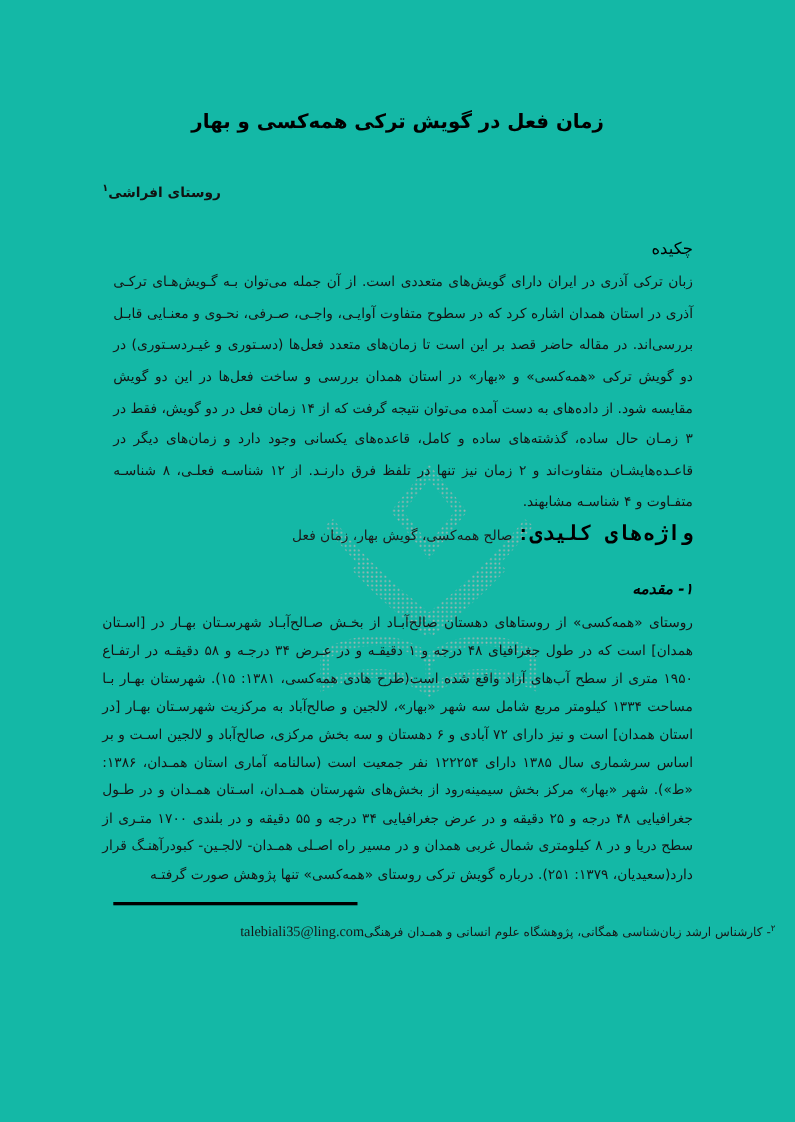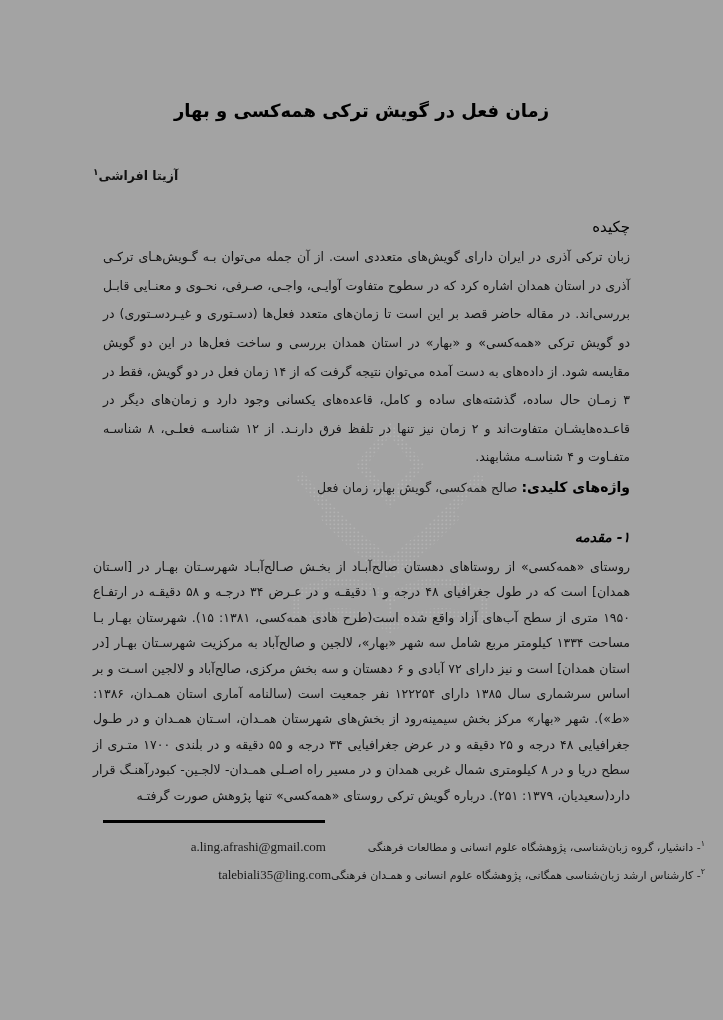--- a/index.html
+++ b/index.html
@@ -1,19 +1,19 @@
 <!DOCTYPE html>
 <html lang="fa"><head>
 <meta charset="utf-8">
 <style>
   html,body { margin:0; padding:0; background:#ffffff; }
   .page {
     position:relative;
     width:723px; height:1020px;
-    background:#a3a3a3;
+    background:#14b8a6;
     direction:rtl;
     font-family:"DejaVu Sans", sans-serif;
     color:#1b1b1b;
     overflow:hidden;
   }
   .content { position:relative; padding:98px 93px 0 93px; z-index:2; }
 
   .title {
     margin:0; color:#000;
     font-size:18px; font-weight:bold;
@@ -29,21 +29,21 @@
   .abstract-heading {
     margin:27px 0 0 0; font-size:15px; font-weight:normal; color:#000;
   }
   .body-text {
     font-size:12.5px; color:#141414;
     text-align:justify;
   }
   .abstract-text { margin:7px 0 0 10px; line-height:28.6px; }
 
   .keywords { margin:1px 0 0 0; font-size:12.5px; line-height:29px; }
-  .keywords .kw-label { font-size:14px; font-weight:bold; color:#000; }
+  .keywords .kw-label { font-size:19px; font-weight:bold; color:#000;font-family:Liberation Mono, monospace; }
 
   .section-heading {
     margin:27px 0 0 0; font-size:14px; font-weight:bold; color:#000;font-style:italic;
   }
   .intro-text { margin:9px 0 0 0; line-height:25.4px; }
 
   .footer { position:absolute; top:820px; right:0; left:0; z-index:2; }
   .footnote-sep {
     width:222px; height:0;
     border-top:3px solid #000;
@@ -93,36 +93,35 @@
       <path d="M14 172 L14 200 C50 182 86 188 109 206 C132 188 168 182 204 200 L204 172" stroke-width="8"></path>
       <path d="M109 176 L109 206" stroke-width="6"></path>
     </g>
   </svg>
 
   <div class="content">
 
     <h1 class="title">زمان فعل در گویش ترکی همه‌کسی و بهار</h1>
 
     <div class="authors">
-      <div class="author"><span>آزیتا افراشی</span><sup>۱</sup></div>
+      <div class="author"><span>روستای افراشی</span><sup>۱</sup></div>
     </div>
 
     <h2 class="abstract-heading">چکیده</h2>
 
     <p class="body-text abstract-text">زبان ترکی آذری در ایران دارای گویش‌های متعددی است. از آن جمله می‌توان بـه گـویش‌هـای ترکـی آذری در استان همدان اشاره کرد که در سطوح متفاوت آوایـی، واجـی، صـرفی، نحـوی و معنـایی قابـل بررسی‌اند. در مقاله حاضر قصد بر این است تا زمان‌های متعدد فعل‌ها (دسـتوری و غیـردسـتوری) در دو گویش ترکی «همه‌کسی» و «بهار» در استان همدان بررسی و ساخت فعل‌ها در این دو گویش مقایسه شود. از داده‌های به دست آمده می‌توان نتیجه گرفت که از ۱۴ زمان فعل در دو گویش، فقط در ۳ زمـان حال ساده، گذشته‌های ساده و کامل، قاعده‌های یکسانی وجود دارد و زمان‌های دیگر در قاعـده‌هایشـان متفاوت‌اند و ۲ زمان نیز تنها در تلفظ فرق دارنـد. از ۱۲ شناسـه فعلـی، ۸ شناسـه متفـاوت و ۴ شناسـه مشابهند.</p>
 
     <p class="keywords"><span class="kw-label">واژه‌های کلیدی:</span> <span>صالح همه‌کسی، گویش بهار، زمان فعل</span></p>
 
     <h2 class="section-heading">۱- مقدمه</h2>
 
     <p class="body-text intro-text">روستای «همه‌کسی» از روستاهای دهستان صالح‌آبـاد از بخـش صـالح‌آبـاد شهرسـتان بهـار در [اسـتان همدان] است که در طول جغرافیای ۴۸ درجه و ۱ دقیقـه و در عـرض ۳۴ درجـه و ۵۸ دقیقـه در ارتفـاع ۱۹۵۰ متری از سطح آب‌های آزاد واقع شده است(طرح هادی همه‌کسی، ۱۳۸۱: ۱۵). شهرستان بهـار بـا مساحت ۱۳۳۴ کیلومتر مربع شامل سه شهر «بهار»، لالجین و صالح‌آباد به مرکزیت شهرسـتان بهـار [در استان همدان] است و نیز دارای ۷۲ آبادی و ۶ دهستان و سه بخش مرکزی، صالح‌آباد و لالجین اسـت و بر اساس سرشماری سال ۱۳۸۵ دارای ۱۲۲۲۵۴ نفر جمعیت است (سالنامه آماری استان همـدان، ۱۳۸۶: «ط»). شهر «بهار» مرکز بخش سیمینه‌رود از بخش‌های شهرستان همـدان، اسـتان همـدان و در طـول جغرافیایی ۴۸ درجه و ۲۵ دقیقه و در عرض جغرافیایی ۳۴ درجه و ۵۵ دقیقه و در بلندی ۱۷۰۰ متـری از سطح دریا و در ۸ کیلومتری شمال غربی همدان و در مسیر راه اصـلی همـدان- لالجـین- کبودرآهنـگ قرار دارد(سعیدیان، ۱۳۷۹: ۲۵۱). درباره گویش ترکی روستای «همه‌کسی» تنها پژوهش صورت گرفتـه</p>
 
   </div>
 
   <div class="footer">
     <div class="footnote-sep"></div>
     <div class="footnotes">
-      <div class="footnote"><sup>۱</sup><span>- دانشیار، گروه زبان‌شناسی، پژوهشگاه علوم انسانی و مطالعات فرهنگی</span><span class="email gap">a.ling.afrashi@gmail.com</span></div>
       <div class="footnote"><sup>۲</sup><span>- کارشناس ارشد زبان‌شناسی همگانی، پژوهشگاه علوم انسانی و همـدان فرهنگی</span><span class="email">talebiali35@ling.com</span></div>
     </div>
   </div>
 
 </div>
 
 </body></html>

